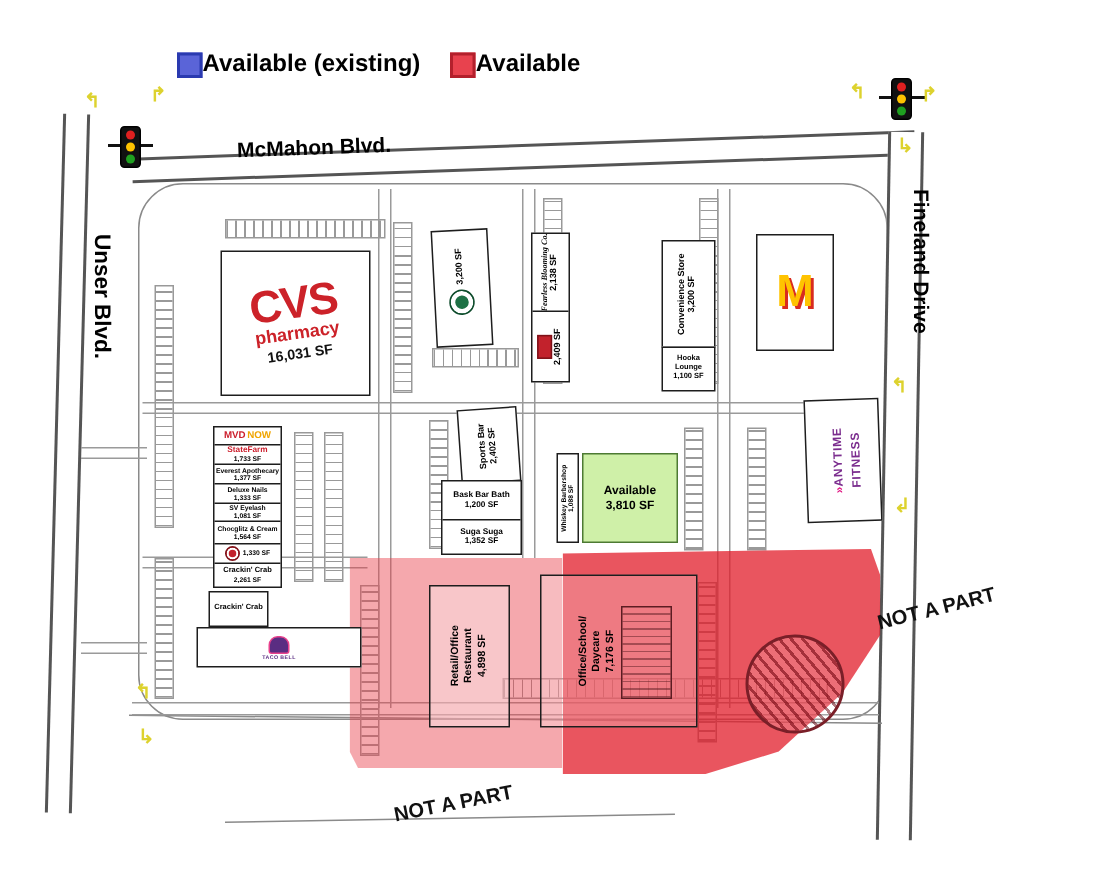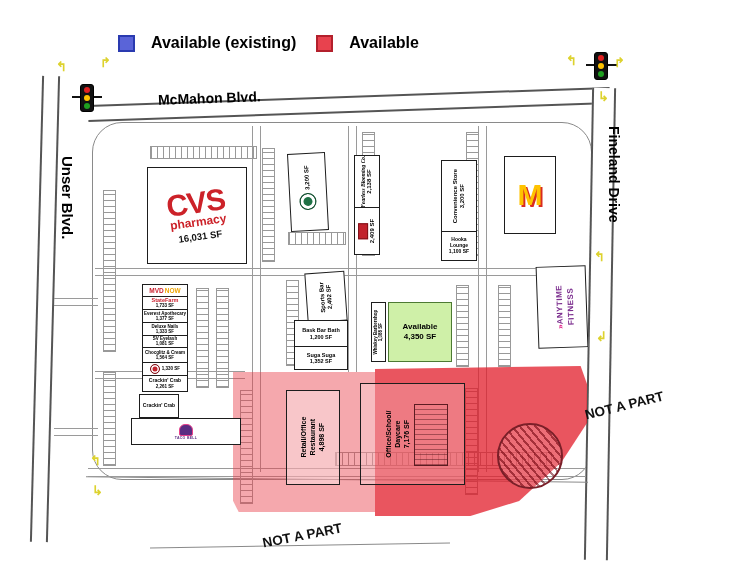--- a/index.html
+++ b/index.html
@@ -1,20 +1,20 @@
 <!DOCTYPE html>
 <html><head>
 <meta charset="utf-8">
 <style>
   html,body{margin:0;padding:0;background:#fff;font-family:"Liberation Sans",sans-serif;}
   .canvas{position:relative;width:741px;height:588px;background:#fff;overflow:hidden;}
   .abs{position:absolute;}
   
   .legend{position:absolute;left:118px;top:34px;display:flex;gap:20px;align-items:center;}
-  .litem{display:flex;align-items:center;gap:16px;}
+  .litem{display:flex;align-items:center;gap:0;}
   .swatch{width:17px;height:17px;display:inline-block;box-sizing:border-box;}
   .sw-blue{background:#5a64d8;border:2px solid #2a3ab0;}
   .sw-red{background:#e8424e;border:2px solid #b3202c;}
   .sw-green{background:#cff0a8;border:2px solid #8cbb60;}
   .ltext{font-size:16px;font-weight:800;color:#000;}
   
   .roadH{position:absolute;border-top:2px solid #555;border-bottom:2px solid #555;box-sizing:border-box;background:#fff;}
   .roadV{position:absolute;border-left:2px solid #555;border-right:2px solid #555;box-sizing:border-box;background:#fff;}
   .ring{position:absolute;border:1px solid #8a8a8a;border-radius:30px;}
   .aisle{position:absolute;border-top:1px solid #9a9a9a;border-bottom:1px solid #9a9a9a;box-sizing:border-box;}
@@ -220,21 +220,21 @@
 
   <div class="bld" style="left:371px;top:302px;width:15px;height:60px;">
     <div class="vtext">
       <div class="t45">Whiskey Barbershop</div>
       <div class="t45">1,088 SF</div>
     </div>
   </div>
   <div class="bld" style="left:388px;top:302px;width:64px;height:60px;background:#cff0a8;border-color:#4d7a33;">
     <div>
       <div class="t8">Available</div>
-      <div class="t8">4,350 SF</div>
+      <div class="t8">3,810 SF</div>
     </div>
   </div>
 
   <div class="bld" style="left:537px;top:266px;width:50px;height:82px;transform:rotate(-2deg);">
     <div class="vtext">
       <div><span class="runner">»</span><span class="anytime">ANYTIME</span></div>
       <div class="anytime">FITNESS</div>
     </div>
   </div>
 

